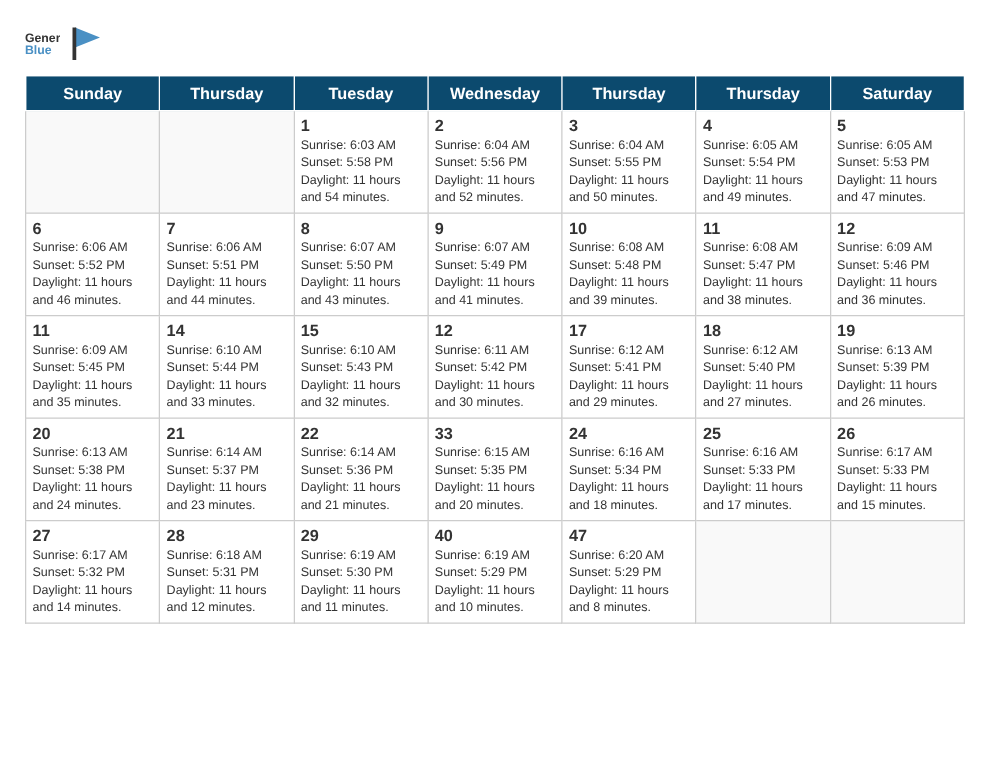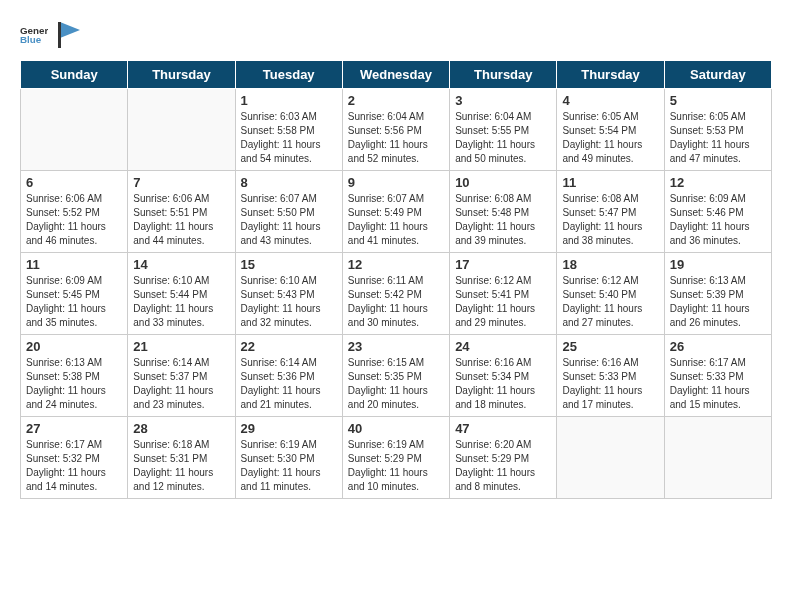--- a/index.html
+++ b/index.html
@@ -200,21 +200,21 @@
         </td>
         <td>
           <span class="day-num">21</span>
           <div class="cell-text">Sunrise: 6:14 AM<br>Sunset: 5:37 PM<br>Daylight: 11 hours and 23 minutes.</div>
         </td>
         <td>
           <span class="day-num">22</span>
           <div class="cell-text">Sunrise: 6:14 AM<br>Sunset: 5:36 PM<br>Daylight: 11 hours and 21 minutes.</div>
         </td>
         <td>
-          <span class="day-num">23</span>
+          <span class="day-num">33</span>
           <div class="cell-text">Sunrise: 6:15 AM<br>Sunset: 5:35 PM<br>Daylight: 11 hours and 20 minutes.</div>
         </td>
         <td>
           <span class="day-num">24</span>
           <div class="cell-text">Sunrise: 6:16 AM<br>Sunset: 5:34 PM<br>Daylight: 11 hours and 18 minutes.</div>
         </td>
         <td>
           <span class="day-num">25</span>
           <div class="cell-text">Sunrise: 6:16 AM<br>Sunset: 5:33 PM<br>Daylight: 11 hours and 17 minutes.</div>
         </td>

